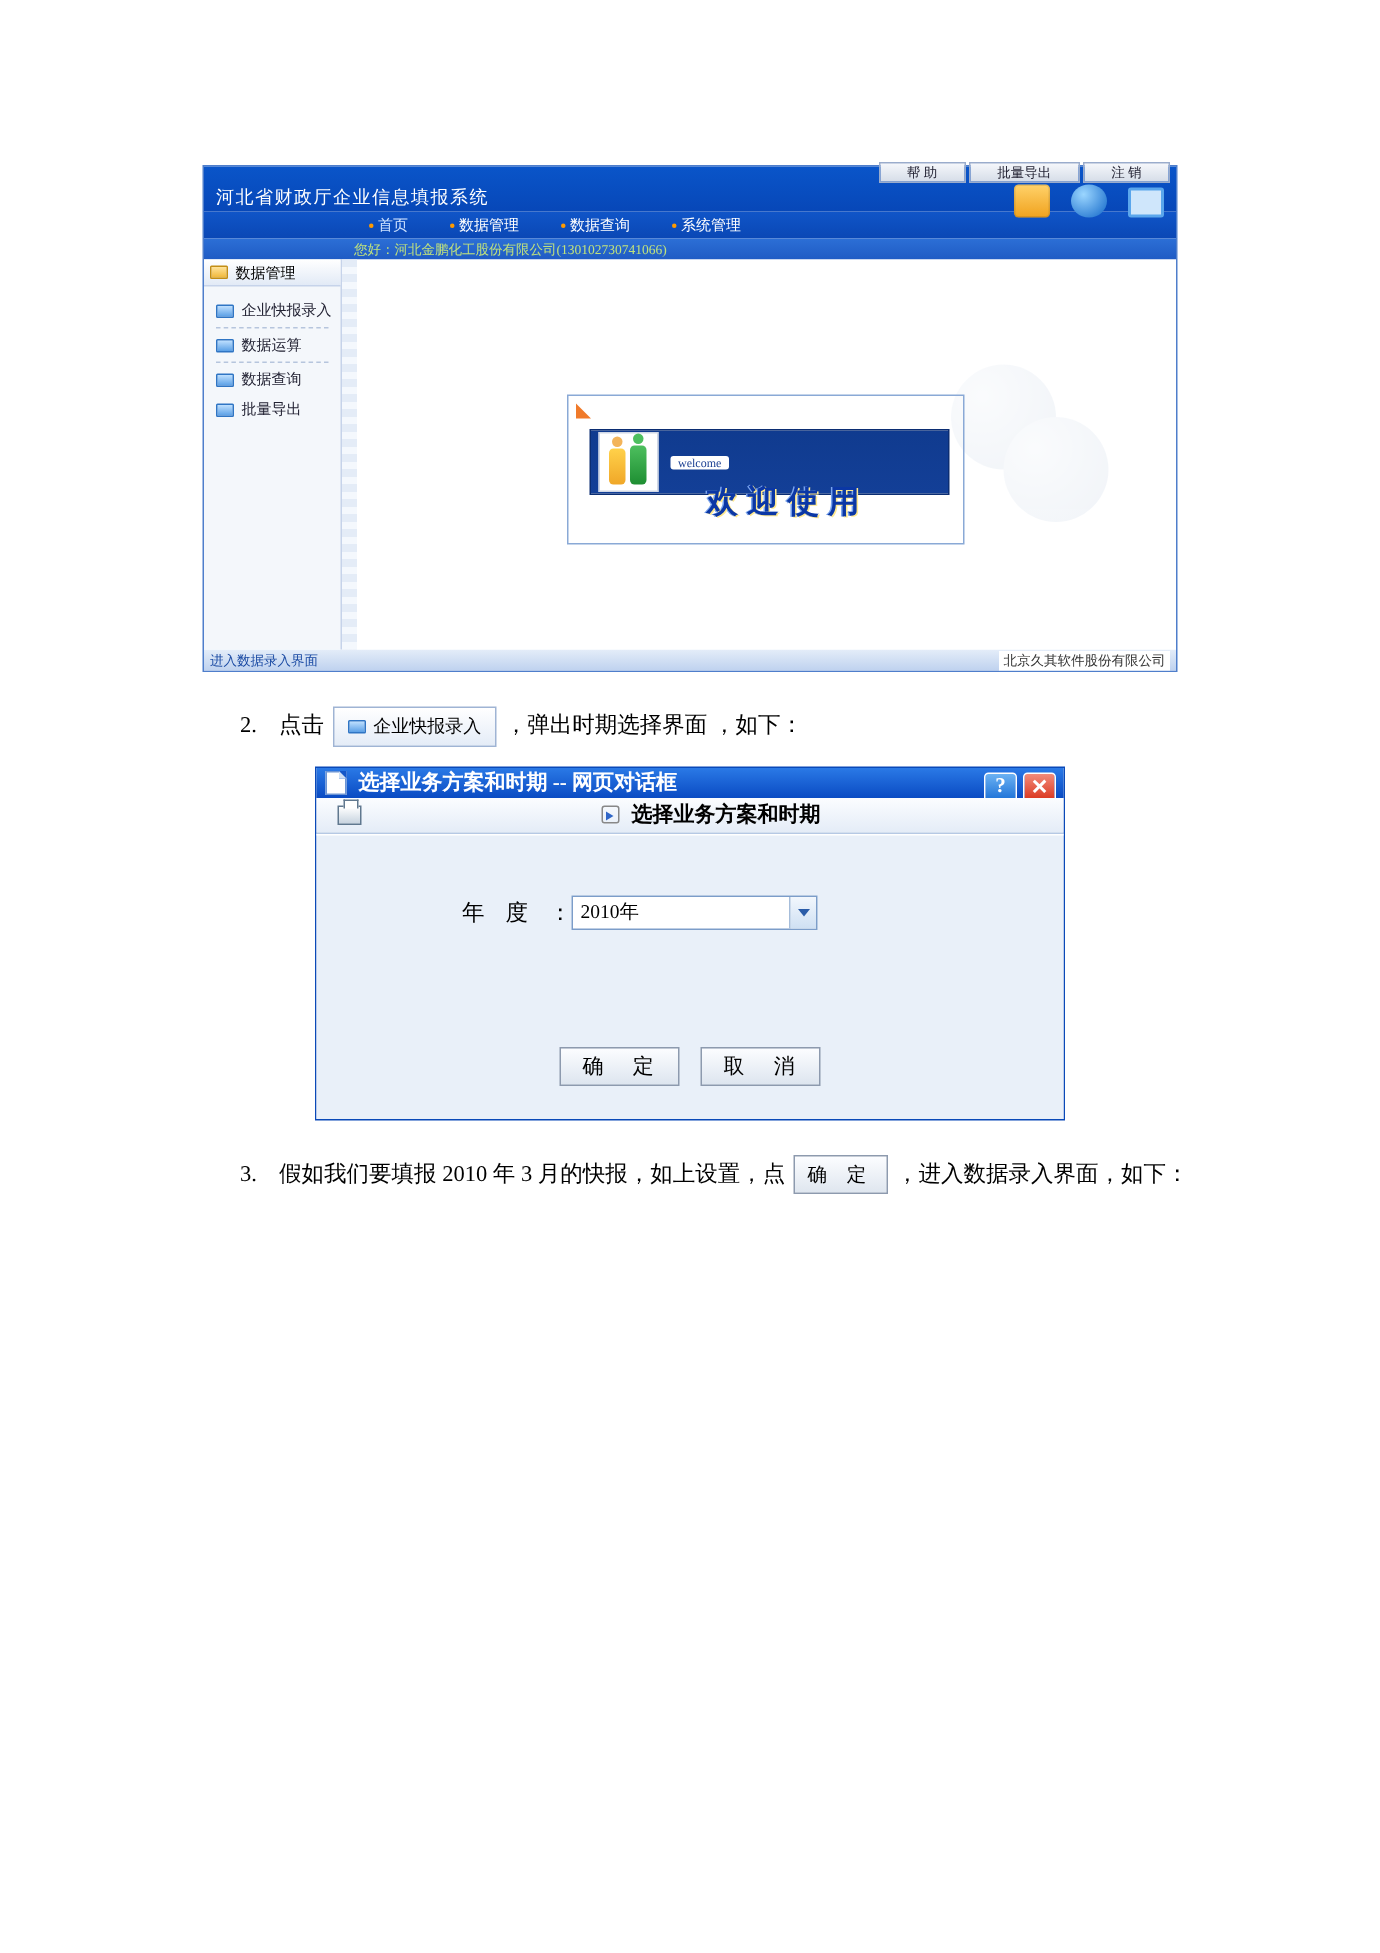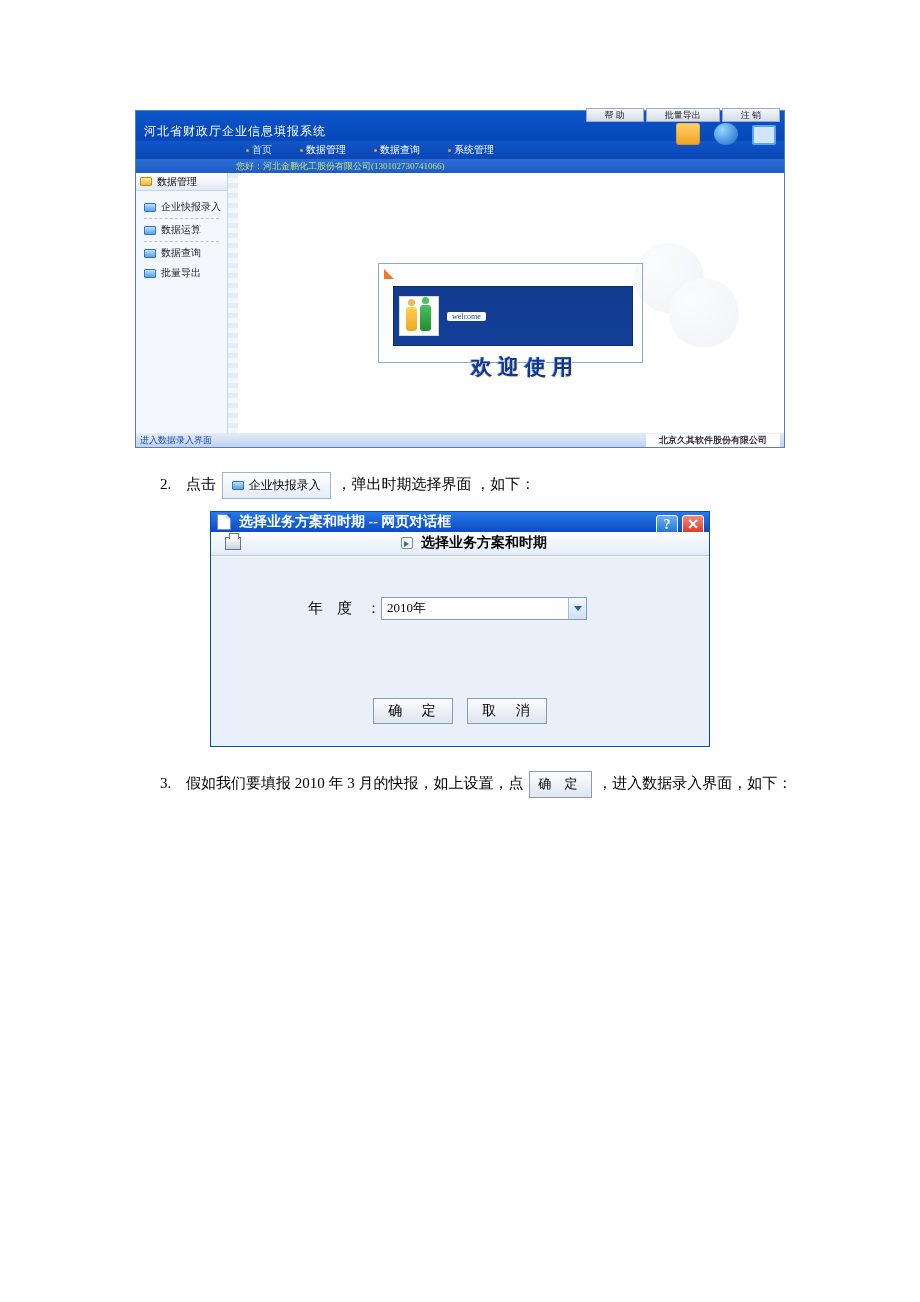--- a/index.html
+++ b/index.html
@@ -32,32 +32,32 @@
   .side-spacer{height:6px;}
 
   .canvas{flex:1;position:relative;background:#fff;}
   .canvas-strip{position:absolute;left:0;top:0;width:10px;height:100%;background:repeating-linear-gradient(#e4ecf7,#e4ecf7 5px,#f4f8fd 5px,#f4f8fd 10px);}
   .watermark{position:absolute;right:40px;top:70px;width:110px;height:130px;opacity:.25;}
   .wm-ball{position:absolute;width:70px;height:70px;border-radius:50%;background:radial-gradient(circle at 30% 30%,#eef3f9,#c6d3e4);}
   .wm-ball.b2{left:35px;top:35px;}
   .welcome-frame{position:absolute;left:150px;top:90px;width:265px;height:100px;border:1px solid #8aa9d6;}
   .welcome-arrow{position:absolute;left:3px;top:3px;width:14px;height:14px;}
   .welcome-arrow::before{content:"";position:absolute;left:2px;top:2px;width:0;height:0;border-left:10px solid #f07a2a;border-top:10px solid transparent;}
-  .welcome-inner{position:absolute;left:14px;top:22px;width:240px;height:60px;background:linear-gradient(#103b8f,#133f97);border:1px solid #0b2d72;display:flex;align-items:center;}
+  .welcome-inner{position:absolute;left:14px;top:22px;width:240px;height:44px;background:linear-gradient(#103b8f,#133f97);border:1px solid #0b2d72;display:flex;align-items:center;}
   .welcome-fig{width:40px;height:40px;margin-left:5px;background:#fff;position:relative;border:1px solid #d0d7e5;}
   .wf1{position:absolute;left:6px;top:10px;width:11px;height:24px;background:linear-gradient(#ffd14a,#f0a728);border-radius:3px;}
   .wf1::before{content:"";position:absolute;top:-8px;left:2px;width:7px;height:7px;background:#f3b45a;border-radius:50%;}
   .wf2{position:absolute;left:20px;top:8px;width:11px;height:26px;background:linear-gradient(#4dbf5e,#1e8e32);border-radius:3px;}
   .wf2::before{content:"";position:absolute;top:-8px;left:2px;width:7px;height:7px;background:#4dbf5e;border-radius:50%;}
   .welcome-pill{background:#fff;margin-left:8px;padding:0 5px;font-size:8px;color:#1a3f92;border-radius:2px;}
   .welcome-text{margin:4px 0 0 78px;font-family:"KaiTi","STKaiti",serif;font-weight:bold;font-size:21px;color:#0b37a5;letter-spacing:6px;text-shadow:1px 1px #ffe98f,-1px 0 #7aa4ec;}
   .welcome-text-wrap{position:absolute;left:14px;top:22px;width:240px;}
 
   .app1-foot{height:14px;background:linear-gradient(#e4edf9,#bfd2ef);display:flex;justify-content:space-between;align-items:center;padding:0 4px;font-size:9px;color:#1a4aa3;}
-  .foot-right{color:#333;font-size:9px;background:#fff;padding:0 13px;font-weight:bold;}
+  .foot-right{color:#333;font-size:9px;background:#fff;padding:0 3px;}
 
   
   .step{display:flex;margin:22px 0 12px 25px;line-height:1.9;font-size:15px;}
   .step .num{width:26px;}
   .step .txt{flex:1;}
   .inline-btn{display:inline-flex;align-items:center;gap:5px;border:1px solid #9fb4d4;background:linear-gradient(#fff,#e4ecf7);padding:1px 9px;font-size:12px;vertical-align:middle;margin:0 2px;}
   .inline-confirm{display:inline-block;border:1px solid #8d9aae;background:linear-gradient(#fcfdff,#dfe6ef);padding:0 8px;font-size:13px;letter-spacing:5px;vertical-align:middle;margin:0 2px;}
 
   
   .dialog{width:500px;margin:10px 0 10px 75px;border:1px solid #0a49b8;}
@@ -73,21 +73,21 @@
   .dlg-sub .printer{width:16px;height:13px;border:1px solid #60788f;background:linear-gradient(#fff,#c7d3df);margin-left:14px;position:relative;}
   .dlg-sub .printer::before{content:"";position:absolute;left:3px;top:-5px;width:8px;height:5px;background:#fff;border:1px solid #60788f;border-bottom:none;}
   .dlg-sub .subtxt{position:absolute;left:190px;display:flex;align-items:center;gap:8px;font-weight:bold;}
   .chev{display:inline-block;width:12px;height:12px;border:1px solid #888;border-radius:2px;position:relative;}
   .chev::after{content:"";position:absolute;left:2px;top:3px;width:0;height:0;border-left:5px solid #3066c8;border-top:3px solid transparent;border-bottom:3px solid transparent;}
 
   .dlg-body{background:#e9f0f9;padding:40px 30px 22px;border-top:1px solid #fff;}
   .form-row{display:flex;align-items:center;margin-bottom:14px;}
   .form-label{width:140px;text-align:right;font-size:15px;letter-spacing:14px;}
   .form-label .colon{letter-spacing:0;}
-  .combo{width:206px;height:23px;border:1px solid #7c9dc9;background:#fff;display:flex;align-items:center;position:relative;font-size:13px;padding-left:5px;}
+  .combo{width:164px;height:23px;border:1px solid #7c9dc9;background:#fff;display:flex;align-items:center;position:relative;font-size:13px;padding-left:5px;}
   .combo .arrow{position:absolute;right:0;top:0;width:18px;height:100%;border-left:1px solid #a6bdda;background:linear-gradient(#f2f7fd,#cfe0f3);display:flex;align-items:center;justify-content:center;}
   .combo .arrow::after{content:"";width:0;height:0;border-left:4px solid transparent;border-right:4px solid transparent;border-top:5px solid #2a5ca8;}
   .dlg-actions{display:flex;justify-content:center;gap:14px;margin-top:78px;}
   .dlg-btn{width:80px;height:26px;border:1px solid #8d9aae;background:linear-gradient(#fcfdff,#dde5ef);font-size:14px;letter-spacing:8px;display:flex;align-items:center;justify-content:center;padding-left:6px;cursor:pointer;}
 </style>
 </head>
 <body>
 
 <div class="page">
 
@@ -150,21 +150,21 @@
         <div class="welcome-frame">
           <div class="welcome-arrow"></div>
           <div class="welcome-inner">
             <div class="welcome-fig">
                 <span class="wf1"></span>
                 <span class="wf2"></span>
               </div>
             <span class="welcome-pill">welcome</span>
           </div>
           <div class="welcome-text-wrap">
-            <div class="welcome-text" style="margin-top:67px;">欢迎使用</div>
+            <div class="welcome-text" style="margin-top:34px;">欢迎使用</div>
           </div>
         </div>
       </div>
     </div>
 
     <div class="app1-foot">
       <span>进入数据录入界面</span>
       <span class="foot-right">北京久其软件股份有限公司</span>
     </div>
   </div>

